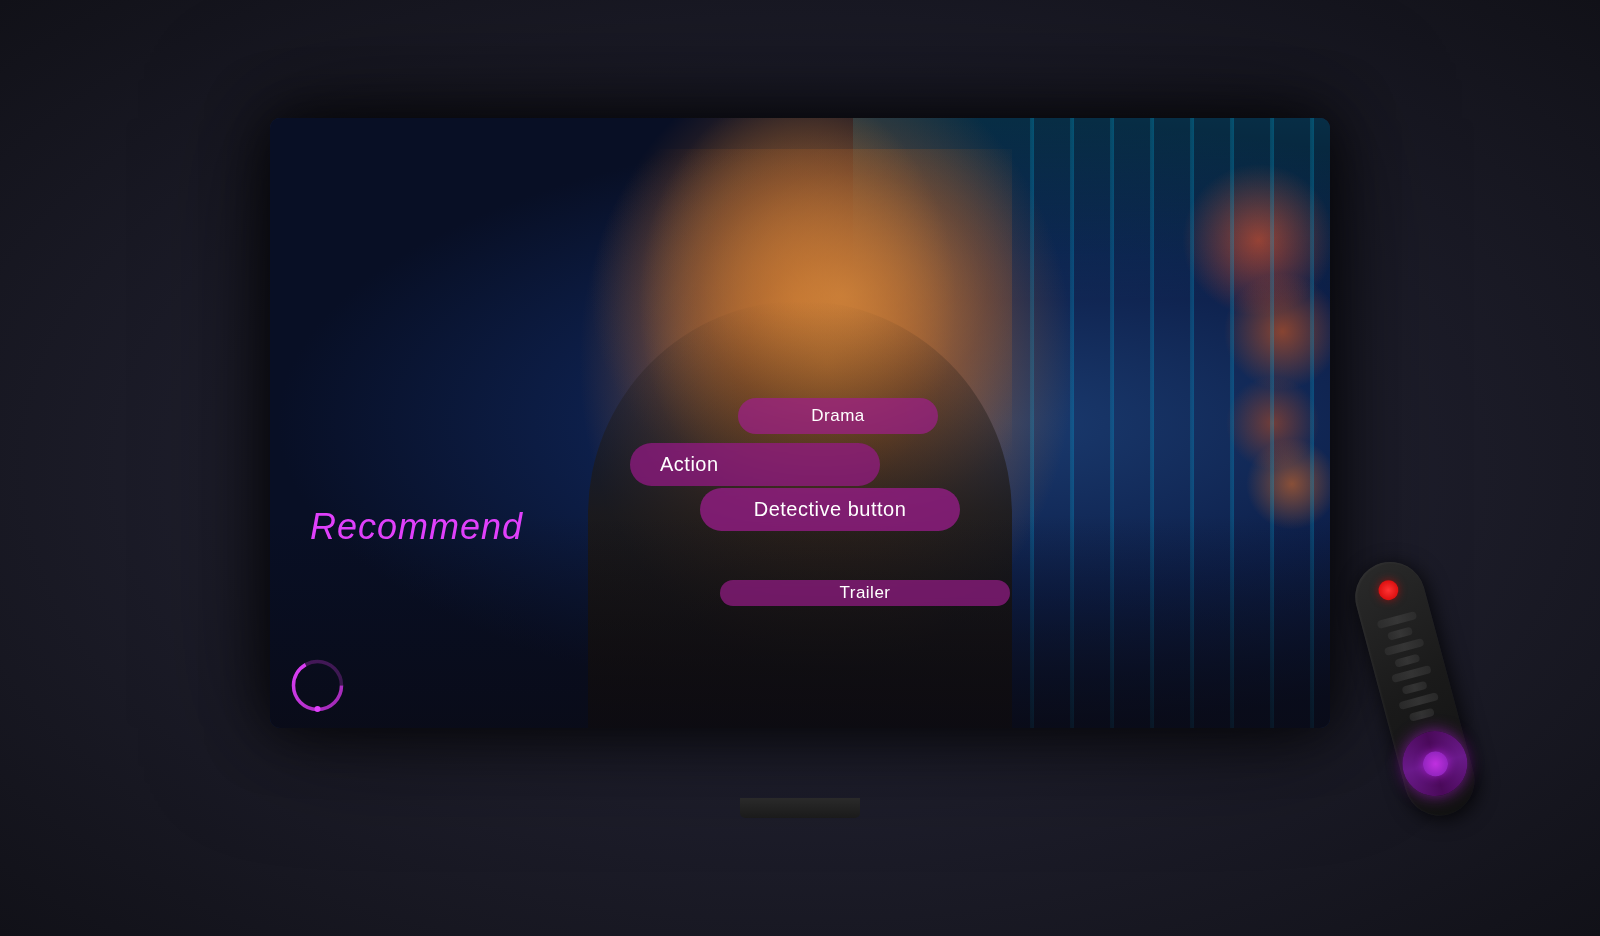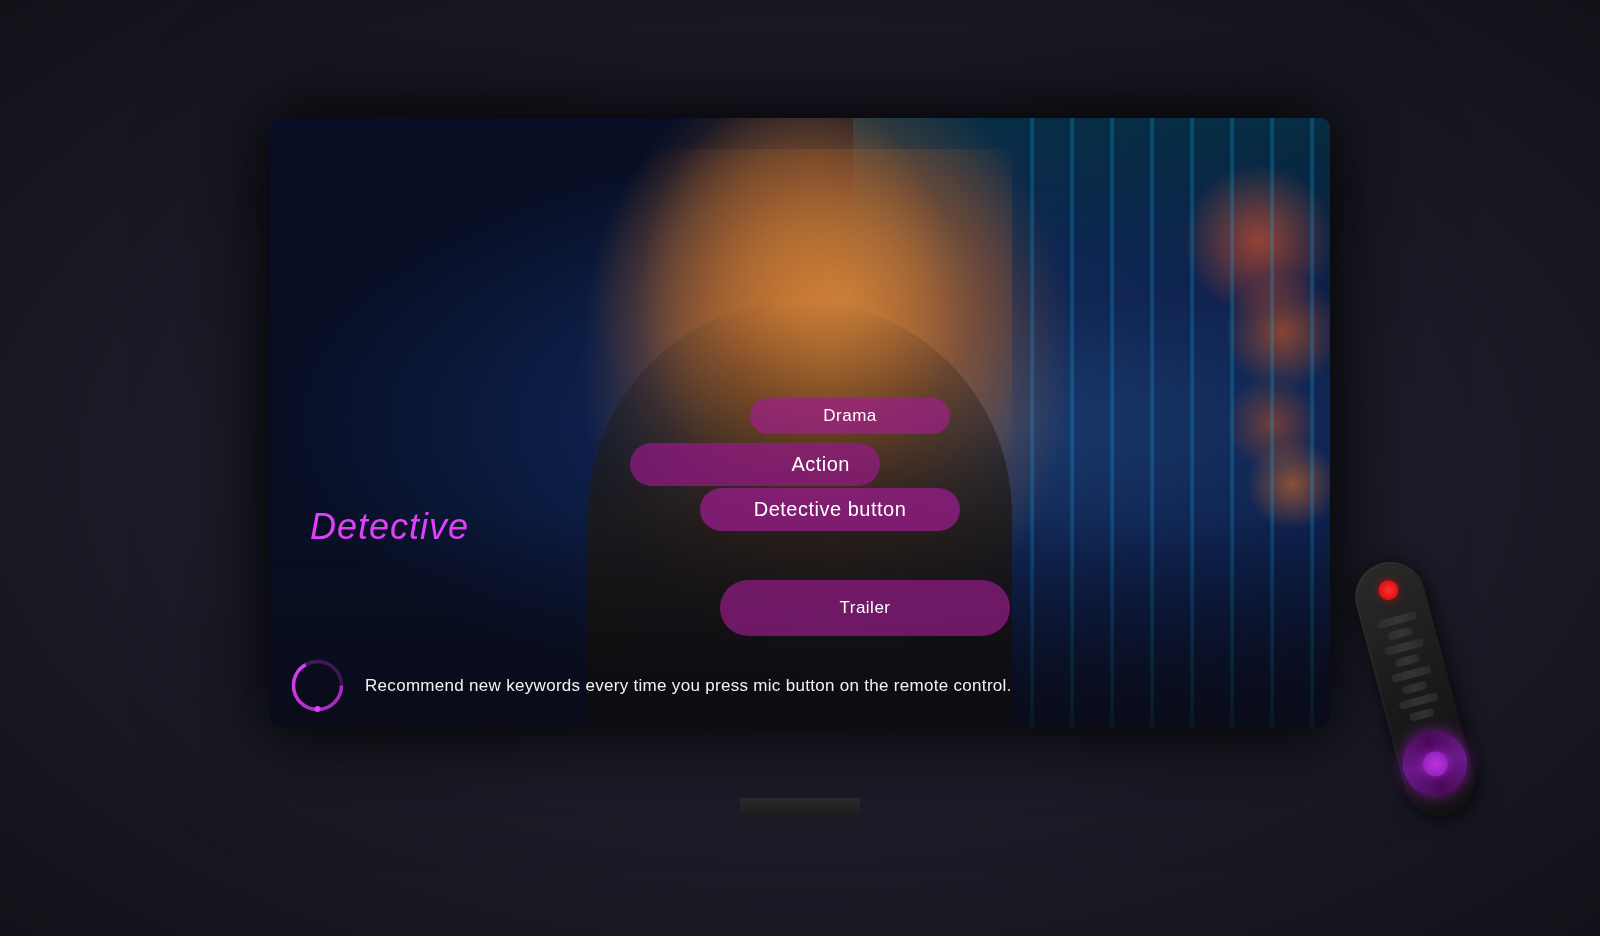--- a/index.html
+++ b/index.html
@@ -148,34 +148,34 @@
       font-size: 20px;
       font-weight: 400;
       padding: 10px 30px;
       white-space: nowrap;
       backdrop-filter: blur(4px);
       letter-spacing: 0.5px;
     }
 
     .pill-drama {
       top: 0;
-      left: 200px;
+      left: 188px;
       background: rgba(160, 30, 140, 0.7);
       font-size: 17px;
       padding: 8px 40px;
       width: 200px;
       text-align: center;
     }
 
     .pill-action {
       top: 45px;
       left: 80px;
       background: rgba(150, 25, 135, 0.72);
       width: 250px;
-      text-align: right;
+      text-align: left;
     }
 
     .pill-detective {
       top: 90px;
       left: 150px;
       background: rgba(155, 28, 140, 0.75);
       width: 260px;
       text-align: center;
     }
 
@@ -187,21 +187,21 @@
       text-align: center;
     }
 
     .pill-trailer {
       top: 182px;
       left: 170px;
       background: rgba(155, 28, 140, 0.68);
       width: 290px;
       text-align: center;
       font-size: 17px;
-      padding: 18px 30px;
+      padding: 3px 30px;
     }
 
     
     .info-bar {
       position: absolute;
       bottom: 15px;
       left: 20px;
       right: 20px;
       display: flex;
       align-items: center;
@@ -338,21 +338,21 @@
   <div class="tv-screen">
 
     <div class="scene-bg"></div>
     <div class="neon-lights"></div>
     <div class="neon-stripes"></div>
     <div class="person"></div>
     <div class="face-light"></div>
     <div class="figure-body"></div>
     <div class="bottom-overlay"></div>
 
-    <div class="recommend-label" style="position:absolute; left:40px; bottom:170px;">Detective</div>
+    <div class="recommend-label" style="position:absolute; left:40px; bottom:170px;">Recommend</div>
 
     <div class="keywords-area">
       <div class="keyword-pill pill-drama">Drama</div>
       <div class="keyword-pill pill-action">Action</div>
       <div class="keyword-pill pill-detective">Detective button</div>
       <div class="keyword-pill pill-trailer">Trailer</div>
     </div>
 
     <div class="info-bar">
 
@@ -365,21 +365,20 @@
             <stop offset="0%" stop-color="#e040fb"></stop>
             <stop offset="100%" stop-color="#9c27b0"></stop>
           </linearGradient>
           <linearGradient id="micGrad2" x1="0%" y1="0%" x2="100%" y2="100%">
             <stop offset="0%" stop-color="#9c27b0" stop-opacity="0.4"></stop>
             <stop offset="100%" stop-color="#e040fb" stop-opacity="0.2"></stop>
           </linearGradient>
         </defs>
       </svg>
 
-      <span class="info-text">Recommend new keywords every time you press mic button on the remote control.</span>
     </div>
   </div>
 
   <div class="tv-base"></div>
 
   <div class="remote">
     <div class="remote-body">
 
       <div class="remote-power"></div>
 

